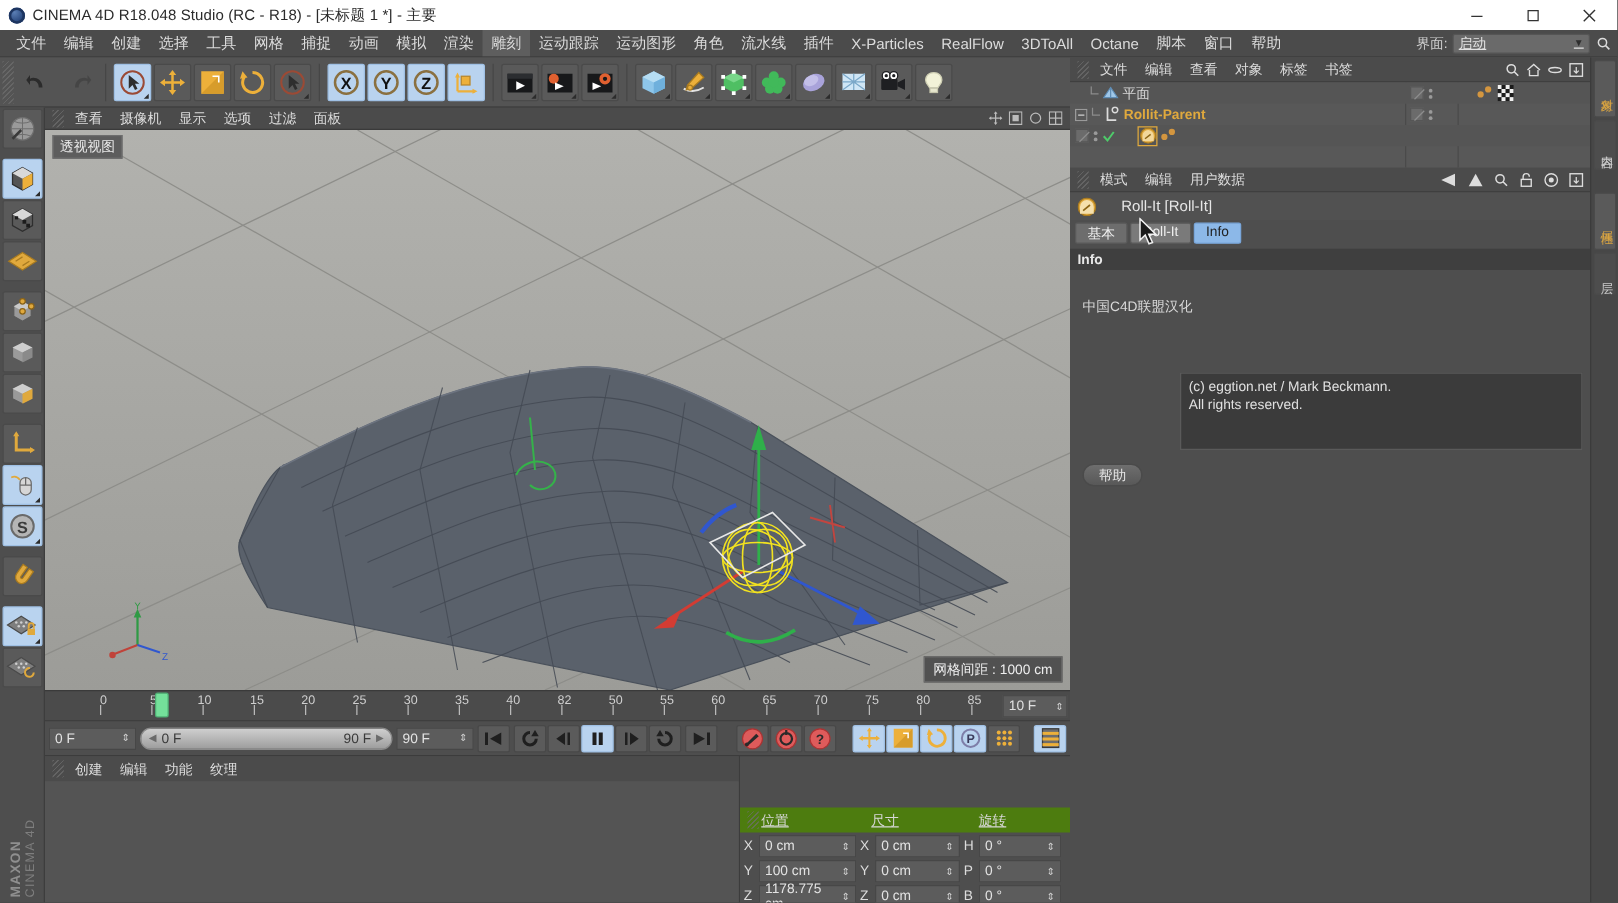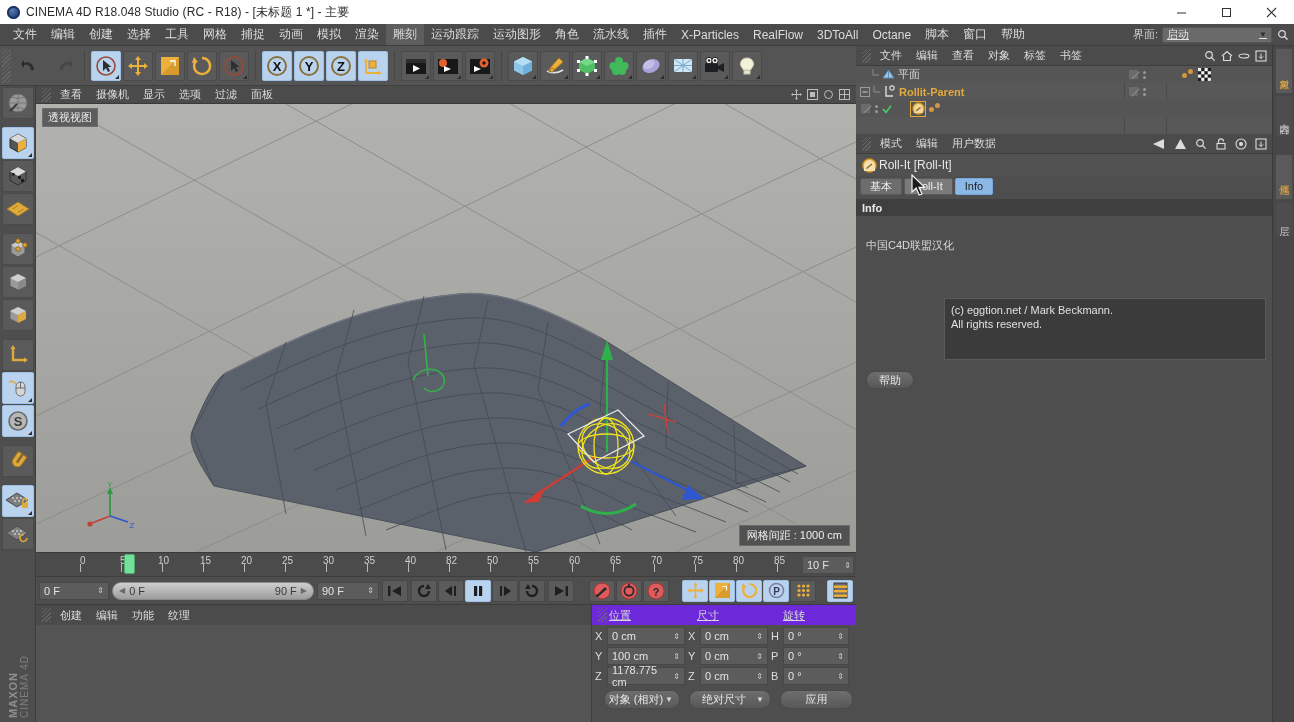--- a/index.html
+++ b/index.html
@@ -175,21 +175,21 @@
   }
   .mm-menu{ height:20px; background:#4b4b4b; display:flex;align-items:center;padding-left:4px;}
   .mm-menu .mi{ padding:1px 7px; font-size:11px;color:#dcdcdc;}
   .mm-body{ height:97px; background:#545454;}
 
   
   .coord{
     position:absolute; left:592px; top:604px; width:264px; height:118px;
     background:#4e4e4e; border-top:1px solid #3c3c3c;
   }
-  .co-head{ height:20px;display:flex;align-items:center;padding-left:4px;background:#6d28d9;}
+  .co-head{ height:20px;display:flex;align-items:center;padding-left:4px;background:#4d7c0f;margin-top:41px;}
   .co-head .t{ font-size:11px;color:#d8d8d8;text-decoration:underline; }
   .co-row{ display:flex; align-items:center; margin:2px 3px; gap:3px;}
   .co-lab{ width:9px; font-size:11px; color:#dcdcdc; text-align:left;}
   .co-in{
     height:18px; background:#5c5c5c;border:1px solid #474747;color:#e3e3e3;
     font-size:11px;display:flex;align-items:center;padding:0 4px;
   }
   .co-in .sp{ margin-left:auto;font-size:8px;color:#d0d0d0;}
   .co-btn{
     height:19px;border-radius:9px;background:linear-gradient(#6e6e6e,#585858);
@@ -219,21 +219,21 @@
   .dot-pair{ display:inline-block;width:13px;height:11px;position:relative;}
   .dot-pair i{ position:absolute;width:5px;height:5px;border-radius:50%;background:#d4963f;}
   .dot-pair i:nth-child(1){left:0;top:4px;}
   .dot-pair i:nth-child(2){left:6px;top:0;}
   .vis-dots{ display:flex;flex-direction:column;gap:2px;align-items:center;}
   .vis-dots i{ width:3px;height:3px;border-radius:50%;background:#9a9a9a;}
   .greybox{ width:11px;height:11px;background:#6b6b6b;border:1px solid #565656;position:relative;}
   .greybox:after{content:"";position:absolute;left:1px;top:5px;width:11px;height:1px;background:#8d8d8d;transform:rotate(-45deg);}
 
   .attrman{ background:#4e4e4e; }
-  .attr-title{ height:22px;display:flex;align-items:center;gap:2px;padding-left:6px;background:#515151;}
+  .attr-title{ height:22px;display:flex;align-items:center;gap:20px;padding-left:6px;background:#515151;}
   .attr-title .t{ font-size:12px;color:#e6e6e6;}
   .tabstrip{ height:20px; display:flex; align-items:center; gap:2px; padding-left:4px; background:#4e4e4e;}
   .tab{
     height:17px; padding:0 9px; display:flex;align-items:center;
     background:#6d6d6d;border:1px solid #5a5a5a;border-radius:2px;font-size:11px;color:#efefef;
   }
   .tab.active{ background:#8cb8e8; border-color:#79a6da; color:#1f1f1f;}
   .tab.mid{ background:#7a7a7a;}
   .sectionhdr{
     height:17px; background:#3f3f3f; display:flex;align-items:center;padding-left:6px;

